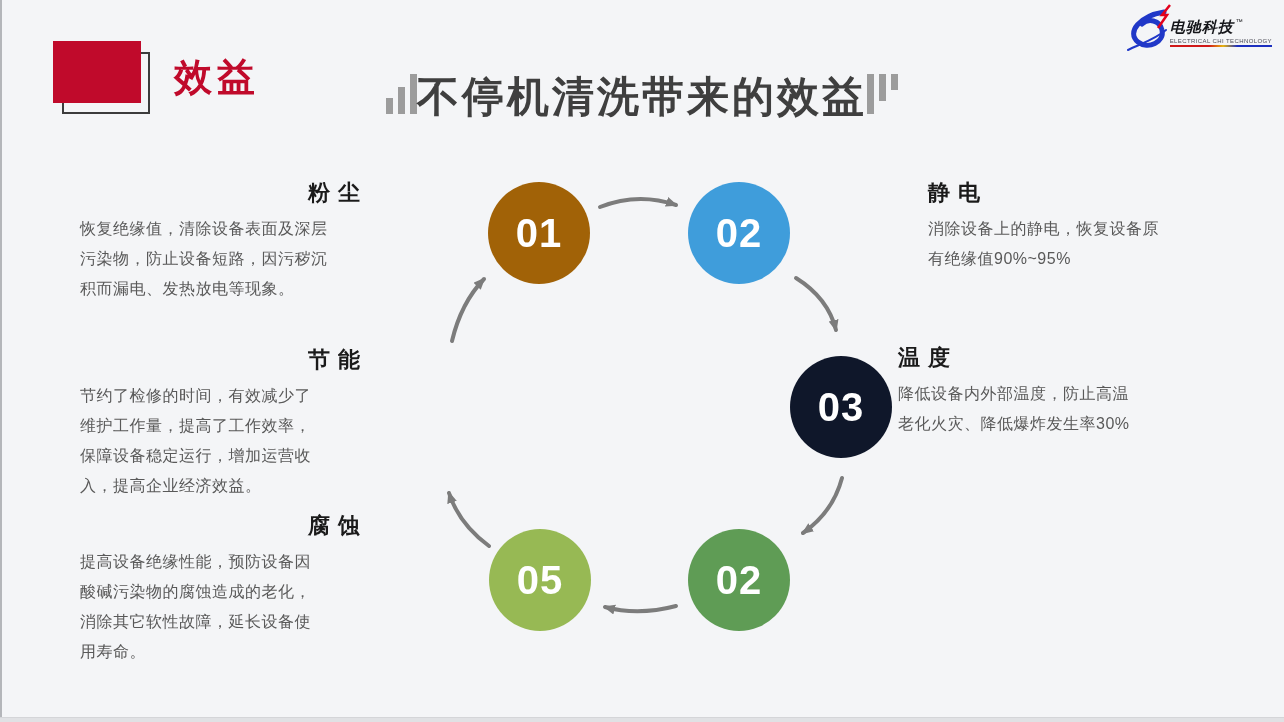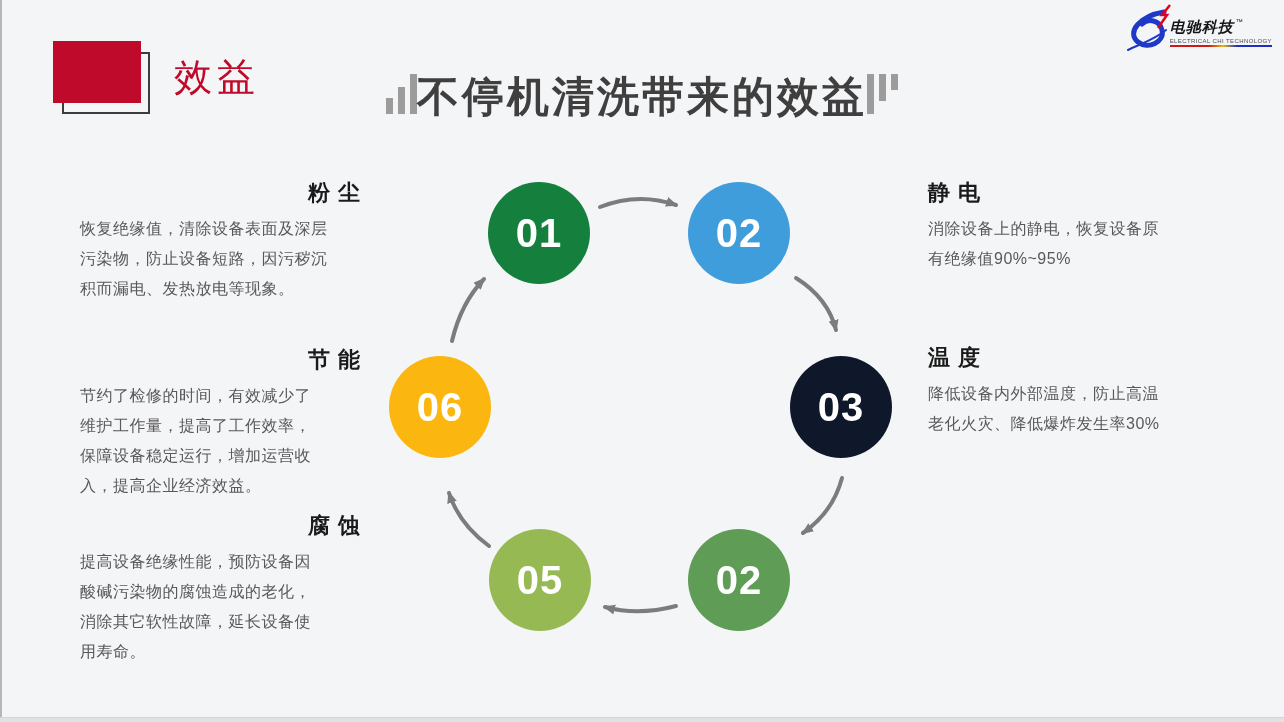--- a/index.html
+++ b/index.html
@@ -8,21 +8,21 @@
   .slide {
     position:relative; width:1284px; height:722px;
     background:#F4F5F7; overflow:hidden;
   }
   .left-edge { position:absolute; left:0; top:0; bottom:0; width:2px; background:#b4b6ba; }
   .bottom-edge { position:absolute; left:0; right:0; bottom:0; height:5px; background:#e0e1e4; border-top:1px solid #d4d5d8; }
 
   
   .badge-outline { position:absolute; left:62px; top:52px; width:88px; height:62px; border:2px solid #3c3c3c; background:transparent; }
   .badge-rect    { position:absolute; left:53px; top:41px; width:88px; height:62px; background:#C00A2B; }
-  .badge-label   { position:absolute; left:174px; top:52px; font-size:38px; font-weight:normal; letter-spacing:5px; color:#C00A2B; }
+  .badge-label   { position:absolute; left:174px; top:52px; font-size:38px; font-weight:bold; letter-spacing:5px; color:#C00A2B; }
 
   
   .title-row { position:absolute; left:50%; top:74px; transform:translateX(-50%); display:flex; align-items:flex-start; }
   .bars { display:flex; align-items:flex-end; gap:5px; margin-bottom:8px; }
   .bars span { display:block; width:7px; background:#9C9C9C; }
   .bars .b1 { height:16px; } .bars .b2 { height:27px; } .bars .b3 { height:40px; }
   .bars.flipped { transform:rotate(180deg); }
   .main-title { font-size:42px; font-weight:800; color:#3F3F3F; letter-spacing:3px; line-height:1.1; white-space:nowrap; }
 
   
@@ -38,21 +38,21 @@
   
   .block { position:absolute; }
   .block h3 { font-size:22px; font-weight:bold; color:#1A1A1A; letter-spacing:8px; }
   .block .body { font-size:16px; color:#595959; line-height:30px; white-space:pre-line; margin-top:6px; letter-spacing:0.5px; }
   .block.align-r h3 { text-align:right; margin-right:-8px; }
 
   .blk-dust   { left:80px;  top:178px; width:280px; }
   .blk-energy { left:80px;  top:345px; width:280px; }
   .blk-corr   { left:80px;  top:511px; width:280px; }
   .blk-static { left:928px; top:178px; width:292px; }
-  .blk-temp   { left:928px; top:343px; width:292px; }
+  .blk-temp   { left:898px; top:343px; width:292px; }
   .blk-noise  { left:928px; top:508px; width:292px; }
 
   
   .circle {
     position:absolute; width:102px; height:102px; border-radius:50%;
     display:flex; align-items:center; justify-content:center;
   }
   .circle .num { color:#ffffff; font-size:40px; font-weight:bold; letter-spacing:1px; }
   .c1 { left:488px; top:182px; } .c2 { left:688px; top:182px; }
   .c3 { left:790px; top:356px; } .c4 { left:688px; top:529px; }
@@ -138,33 +138,30 @@
       </marker>
     </defs>
     <path d="M250,57 Q288,42 326,55" fill="none" stroke-width="4" stroke-linecap="round" marker-end="url(#ah)" stroke="#7C7C7C"></path>
     <path d="M446,128 Q478,148 486,180" fill="none" stroke-width="4" stroke-linecap="round" marker-end="url(#ah)" stroke="#7C7C7C"></path>
     <path d="M492,328 Q483,362 453,383" fill="none" stroke-width="4" stroke-linecap="round" marker-end="url(#ah)" stroke="#7C7C7C"></path>
     <path d="M326,456 Q288,466 255,457" fill="none" stroke-width="4" stroke-linecap="round" marker-end="url(#ah)" stroke="#7C7C7C"></path>
     <path d="M139,396 Q109,374 99,343" fill="none" stroke-width="4" stroke-linecap="round" marker-end="url(#ah)" stroke="#7C7C7C"></path>
     <path d="M102,191 Q111,153 134,129" fill="none" stroke-width="4" stroke-linecap="round" marker-end="url(#ah)" stroke="#7C7C7C"></path>
   </svg>
 
-  <div class="circle c1" style="background-color: #15803d;">
+  <div class="circle c1" style="background-color: #a16207;">
     <span class="num">01</span>
   </div>
   <div class="circle c2" style="background-color: rgb(63, 157, 219);">
     <span class="num">02</span>
   </div>
   <div class="circle c3" style="background-color: #0f172a;">
     <span class="num">03</span>
   </div>
   <div class="circle c4" style="background-color: rgb(95, 156, 85);">
     <span class="num">02</span>
   </div>
   <div class="circle c5" style="background-color: rgb(151, 185, 84);">
     <span class="num">05</span>
   </div>
-  <div class="circle c6" style="background-color: rgb(251, 182, 15);">
-    <span class="num">06</span>
-  </div>
 
   <div class="bottom-edge"></div>
 </div>
 
 </body></html>

